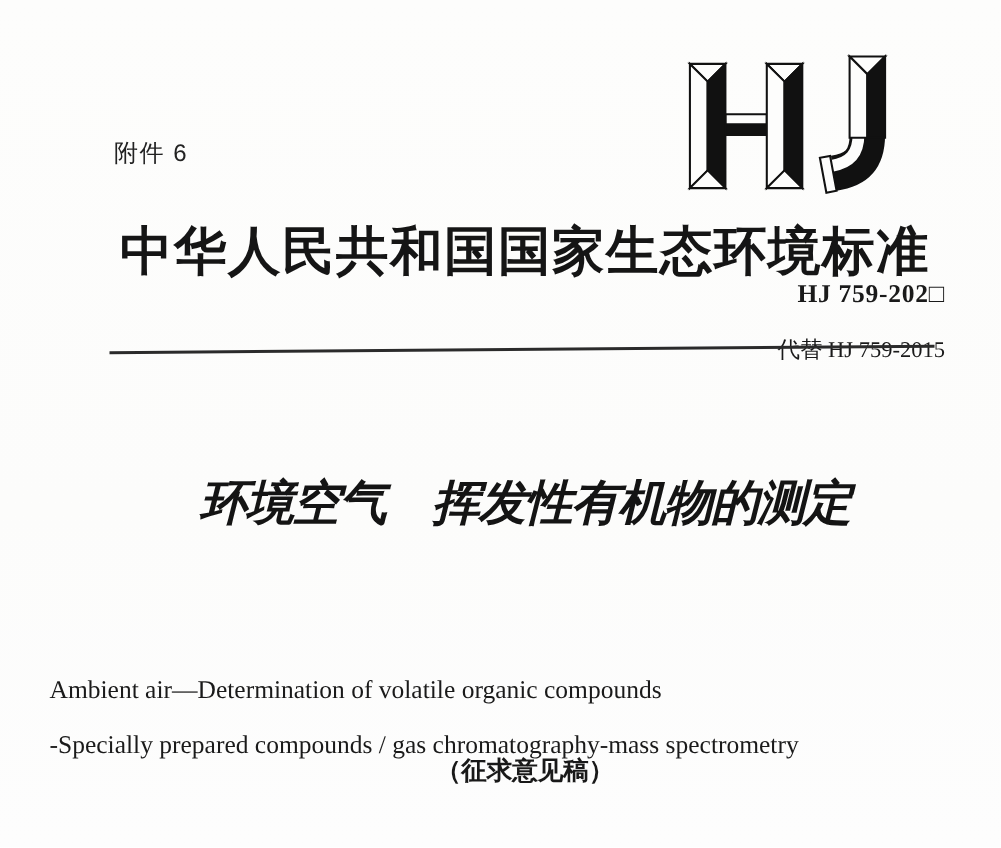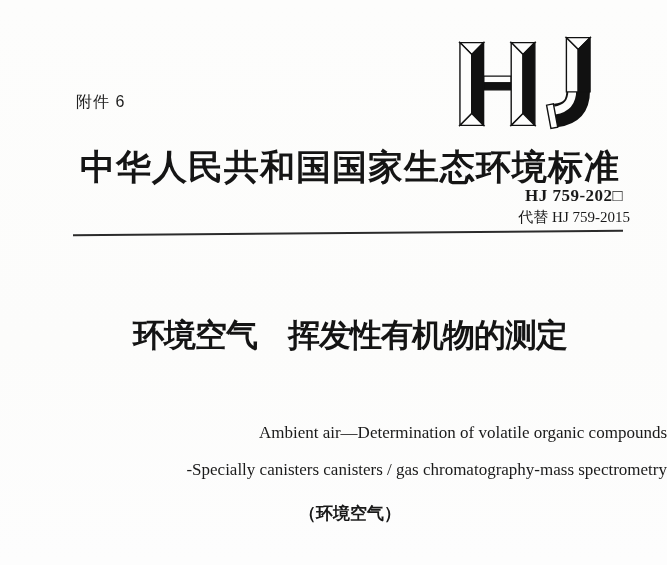--- a/index.html
+++ b/index.html
@@ -35,49 +35,50 @@
     color: #151515;
   }
 
   .std-block {
     right: 37px; top: 185px;
     text-align: right;
     font-family: "Liberation Serif", serif;
     color: #1a1a1a;
     line-height: 1.25;
   }
-  .std-no { font-size: 17px; font-weight: bold; letter-spacing: 0.5px; text-align: center; }
-  .std-replaces { font-size: 15px; margin-top: 2px; text-align: center; }
+  .std-no { font-size: 17px; font-weight: bold; letter-spacing: 0.5px; }
+  .std-replaces { font-size: 15px; margin-top: 19px; text-align: center; }
 
   .rule {
     left: 73px; top: 232px;
     width: 550px; height: 2px;
     background: #2b2b2b;
     transform: rotate(-0.45deg);
   }
 
   .title-cn {
     left: 33px; right: 0;
     text-align: center;
     font-weight: bold;
     font-size: 32px;
     letter-spacing: -1px;
     color: #141414;
     white-space: nowrap;
   }
-  .title-cn.l1 { top: 314px; }
+  .title-cn.l1 { top: 314px; font-style: italic; }
   .title-cn.l2 { top: 361px; }
 
   .title-en {
     left: 33px; right: 0;
-    text-align: right;
+    text-align: left;
     font-family: "Liberation Serif", serif;
     font-size: 17px;
     color: #1a1a1a;
     white-space: nowrap;
+    margin-top: 27px;
   }
   .title-en.l1 { top: 423px; }
   .title-en.l2 { top: 460px; }
 
   .draft {
     left: 33px; right: 0; top: 502px;
     text-align: center;
     font-size: 17px;
     font-weight: 600;
     color: #191919;
@@ -121,17 +122,17 @@
     <div class="std-replaces">代替 HJ 759-2015</div>
   </div>
 
   <div class="abs rule"></div>
 
   <div class="abs title-cn l1">环境空气　挥发性有机物的测定</div>
 
 
   <div class="abs title-en l1">Ambient air—Determination of volatile organic compounds</div>
 
-  <div class="abs title-en l2">-Specially canisters canisters / gas chromatography-mass spectrometry</div>
+  <div class="abs title-en l2">-Specially prepared compounds / gas chromatography-mass spectrometry</div>
 
-  <div class="abs draft">（环境空气）</div>
+  <div class="abs draft">（征求意见稿）</div>
 
 </div>
 
 </body></html>

